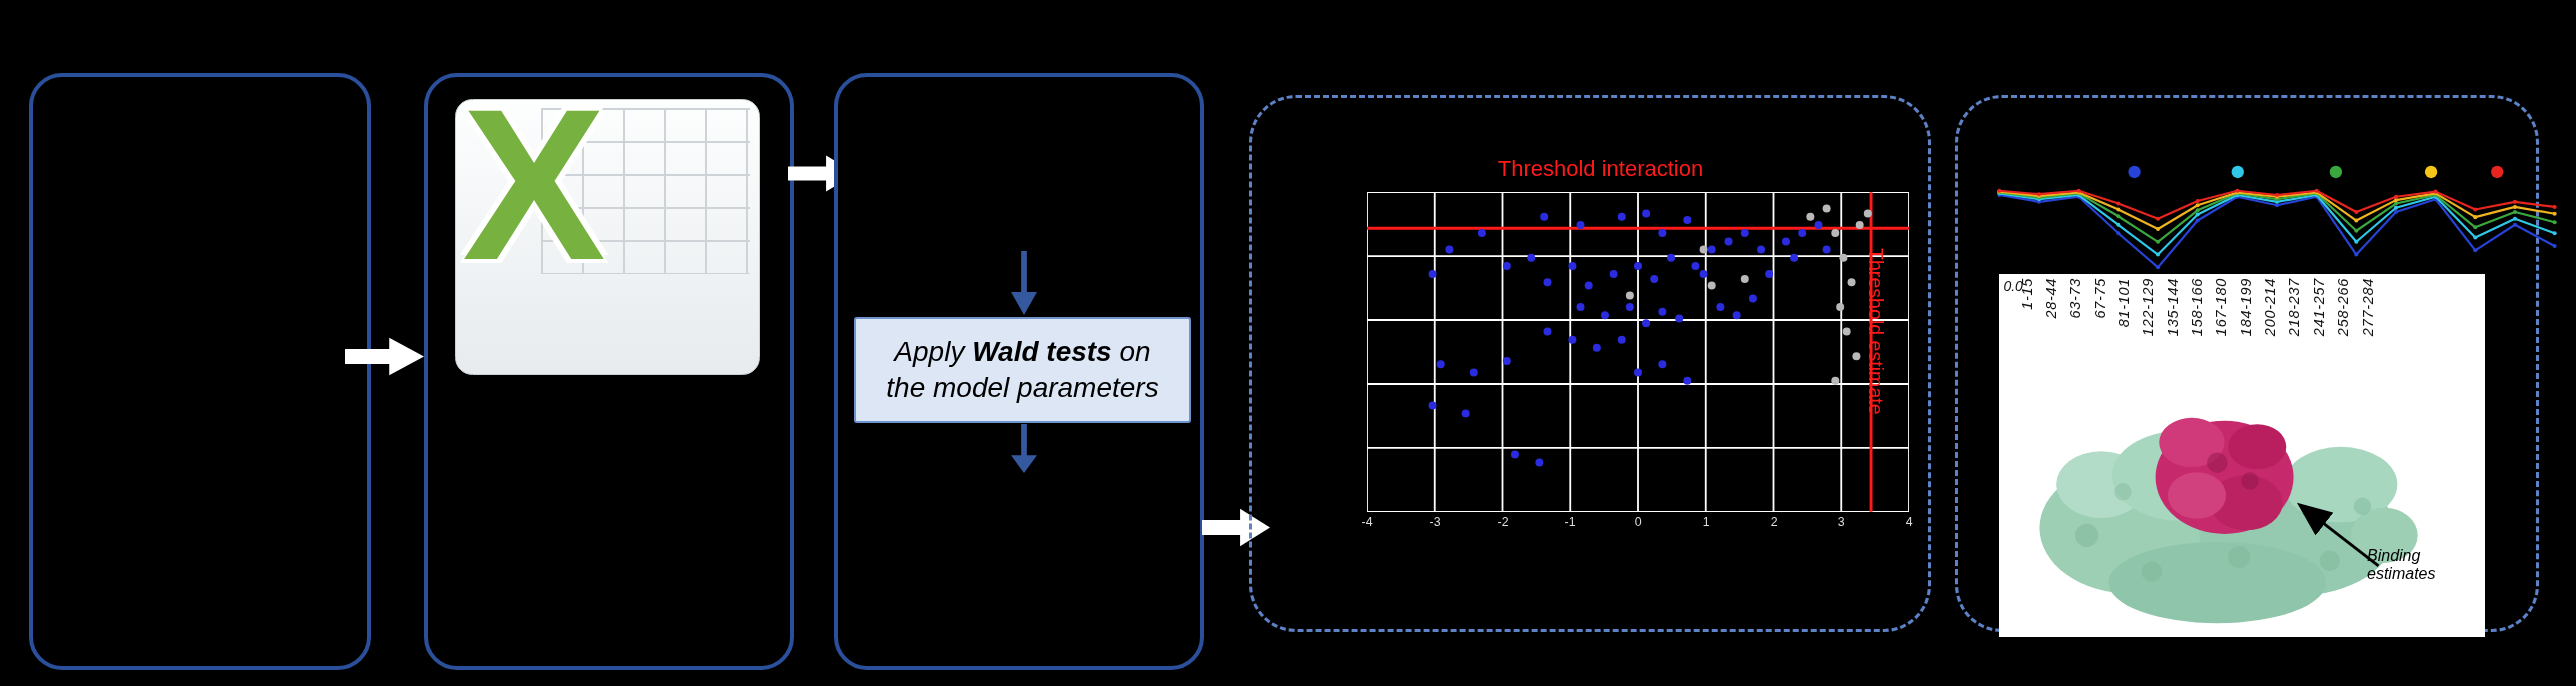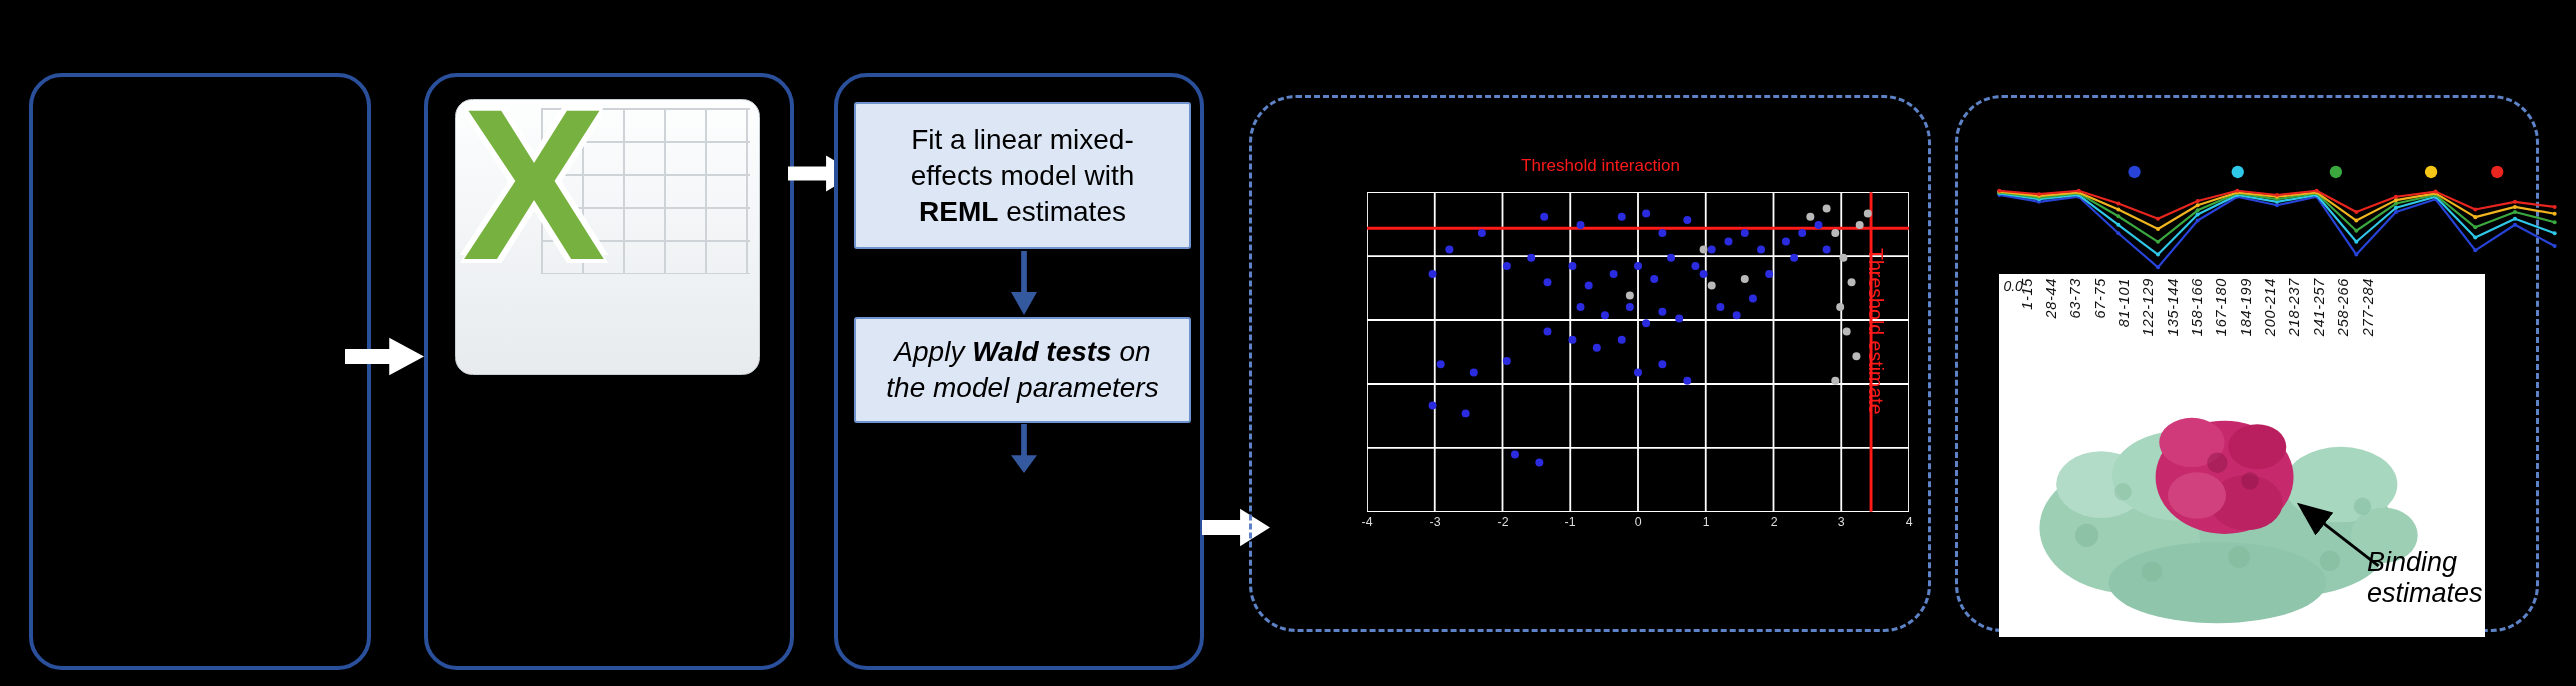--- a/index.html
+++ b/index.html
@@ -52,37 +52,37 @@
   .csv-x{position:absolute;left:7.3px;top:-22px;font-size:215px;line-height:1;font-weight:700;
          color:#77b13f;
          text-shadow:4.4px 4.4px 0 #fff,-4.4px -4.4px 0 #fff,4.4px -4.4px 0 #fff,-4.4px 4.4px 0 #fff;}
   .csv-banner{position:absolute;left:8.7px;right:8.7px;bottom:7.3px;height:74px;border-radius:10.2px;
          background:linear-gradient(180deg,#93c94e,#5d9a28);display:flex;align-items:center;
          justify-content:center;color:#fff;font-weight:700;font-size:54px;letter-spacing:5.8px;}
 
   
   #scatter-svg{position:absolute;left:115px;top:94px;}
   .sc-title{position:absolute;left:116px;top:58px;width:465px;text-align:center;
-            color:#ff1a1a;font-size:17px;}
+            color:#ff1a1a;font-size:22px;}
   .sc-side{position:absolute;left:635px;top:150px;color:#ff1a1a;font-size:19.6px;
            transform:rotate(90deg);transform-origin:0 0;white-space:nowrap;}
   .sc-ticks{position:absolute;left:115px;top:417px;width:542px;height:22px;}
   .tick{position:absolute;top:0;width:35px;margin-left:-17.4px;text-align:center;
         color:#dddddd;font-size:12.4px;}
 
   
   #peptide-svg{position:absolute;left:37px;top:63px;}
   .panel{position:absolute;left:41px;top:176px;width:486px;height:363px;background:#fff;}
   .ytick{position:absolute;left:4.4px;top:4.4px;font-size:14px;color:#111;}
   .plabel{position:absolute;top:4.4px;writing-mode:vertical-rl;transform:rotate(180deg);
           font-size:14.5px;color:#111;letter-spacing:0.7px;}
   .pep-title{position:absolute;left:0;top:102px;width:407px;text-align:center;
              font-size:22px;color:#000;}
   .panel-art{position:absolute;left:0;top:0;}
-  .pep-annot{position:absolute;left:368px;top:273px;font-size:27px;color:#000;line-height:1.15;}
+  .pep-annot{position:absolute;left:368px;top:273px;font-size:16px;color:#000;line-height:1.15;}
 </style>
 </head>
 <body>
 
 <div class="canvas">
 
   <div class="obox" id="box1"></div>
 
   <div class="harrow" id="arrow1"></div>
 
@@ -90,27 +90,20 @@
     <div class="csv">
       <div class="csv-page"></div>
       <div class="csv-grid"></div>
       <div class="csv-x">X</div>
     </div>
   </div>
 
   <div class="harrow" id="arrow2"></div>
 
   <div class="obox" id="box3">
-    <div class="step" id="step1">
-      <div>
-        <span>Fit a linear mixed-</span><br>
-        <span>effects model with</span><br>
-        <b>REML</b><span> estimates</span>
-      </div>
-    </div>
     <div class="varrow" id="varrow1"></div>
     <div class="step" id="step2">
       <div>
         <span>Apply </span><b>Wald tests</b><span> on</span><br>
         <span>the model parameters</span>
       </div>
     </div>
     <div class="varrow" id="varrow2"></div>
   </div>
 

